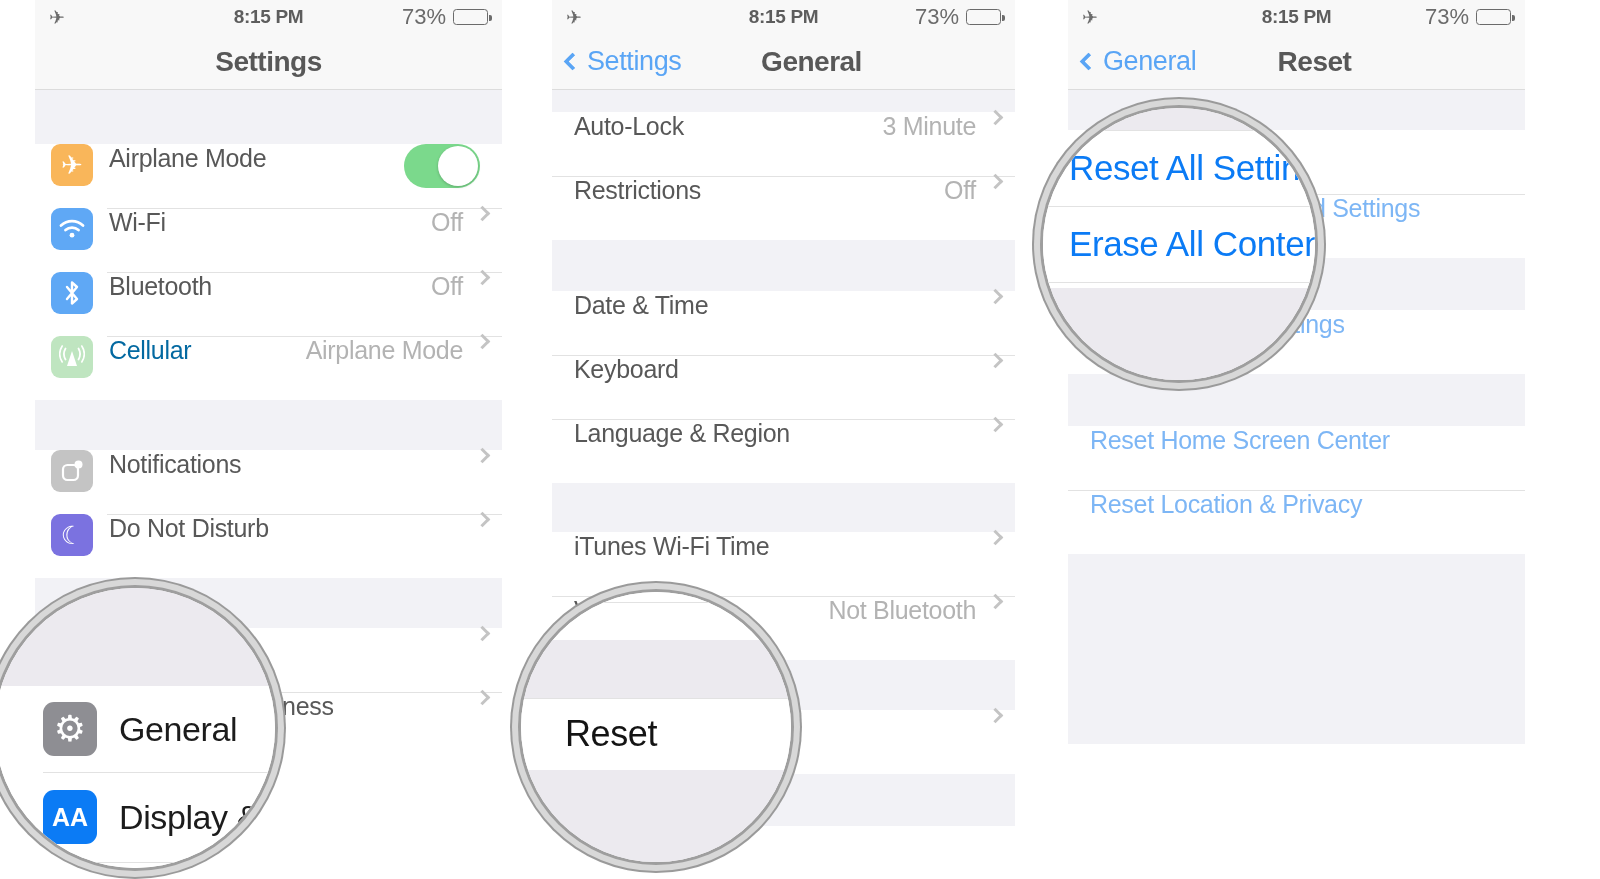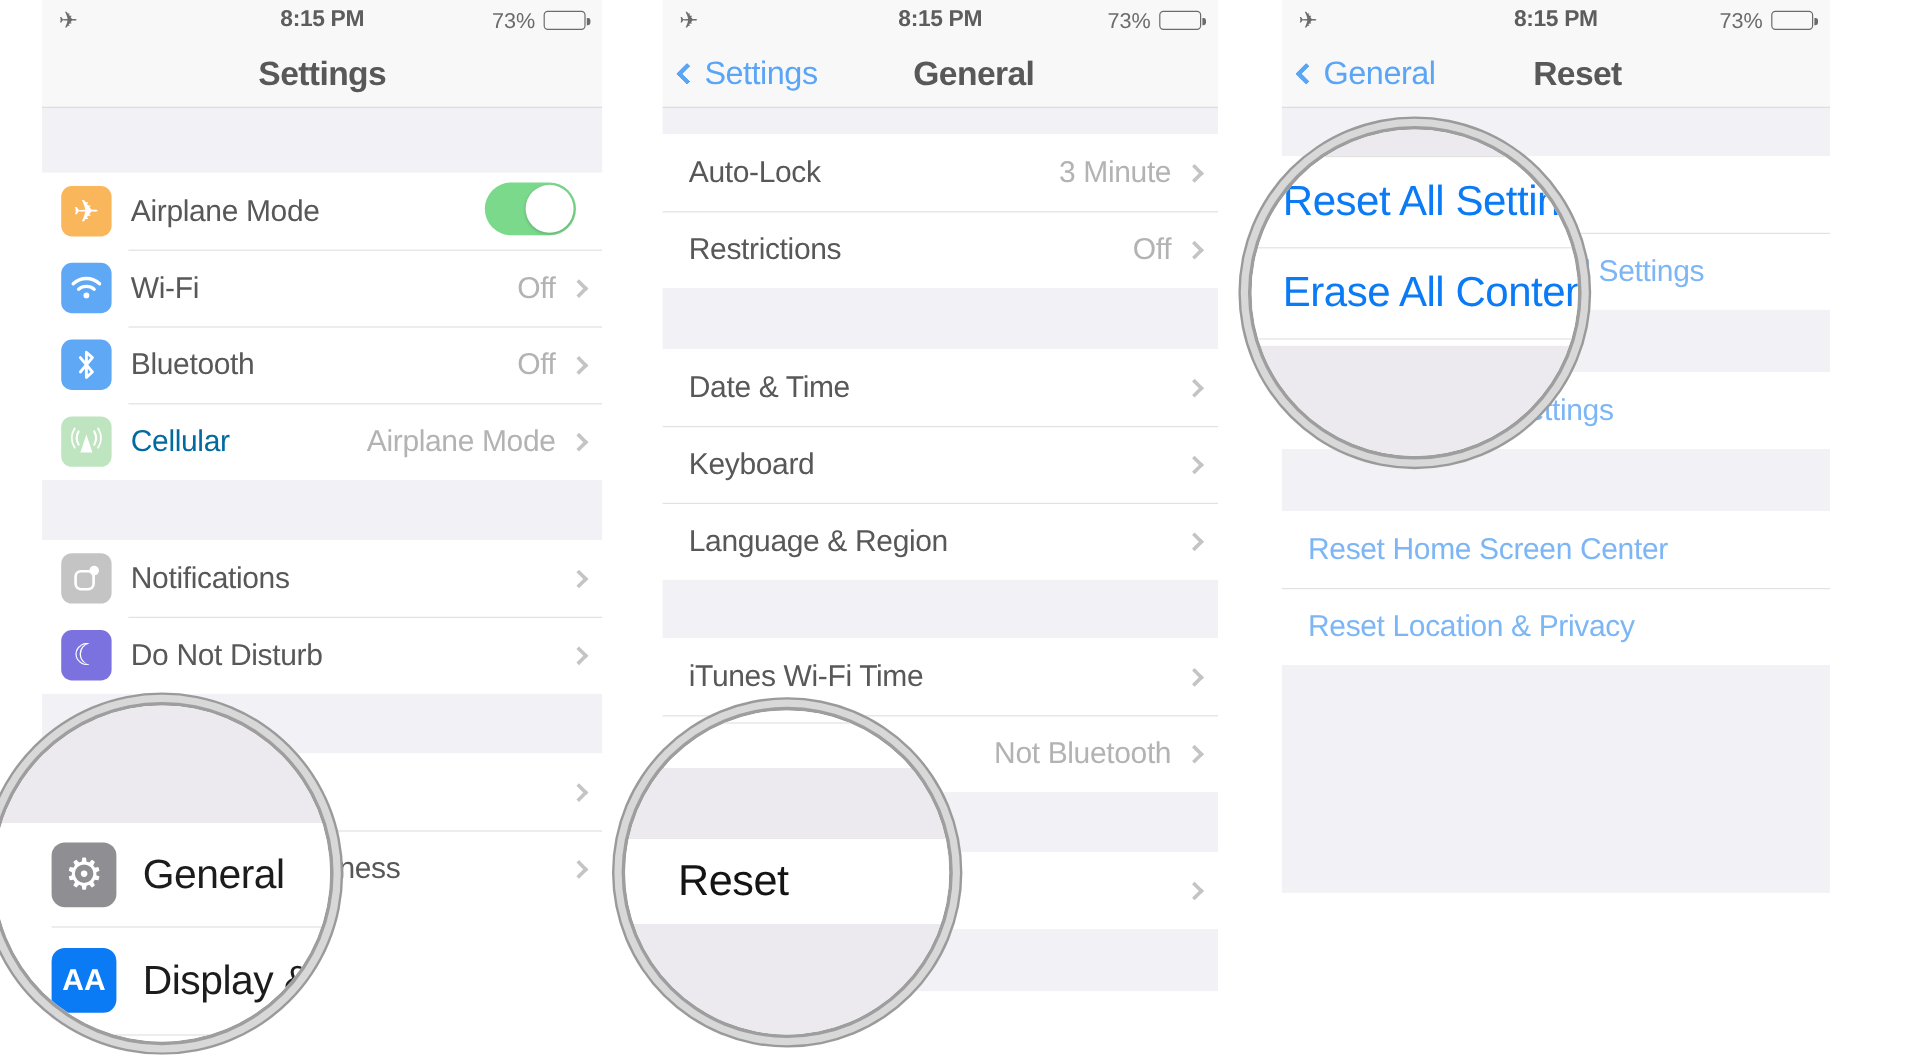--- a/index.html
+++ b/index.html
@@ -28,21 +28,21 @@
     height: 34px;
     background: #f8f8f8;
     display: flex;
     align-items: center;
     padding: 0 14px;
   }
   .sb-left  { flex: 0 0 auto; display:flex; align-items:center; }
   .sb-mid   { position:absolute; left:0; right:0; text-align:center;
               font-size: 19px; font-weight: bold; color: #5d5d5d; letter-spacing:-.3px;}
   .sb-right { margin-left:auto; display:flex; align-items:center; gap:7px; z-index:2;}
-  .sb-pct   { font-size: 18px; color:#6b6b6b; font-weight:500;}
+  .sb-pct   { font-size: 22px; color:#6b6b6b; font-weight:500;}
   .plane-sb { font-size: 19px; color:#6b6b6b; line-height:1; z-index:2;}
   .batt {
     position: relative; width: 35px; height: 16px;
     border: 1.6px solid #6b6b6b; border-radius: 3.5px;
     padding: 1.6px;
   }
   .batt::after{
     content:""; position:absolute; right:-4.6px; top:4.6px;
     width:3px; height:6px; background:#6b6b6b;
     border-radius:0 2px 2px 0;
@@ -74,21 +74,21 @@
     border-radius: 1px;
   }
   #panel-2 .nav-title { left: 56px; text-align:center; }
   #panel-3 .nav-title { left: 36px; text-align:center; }
 
   
   .gap { background:#f2f2f6; }
   .group { background:#fff; }
   .row {
     position: relative;
-    display: flex; align-items: center;
+    display: flex; 
     height: 64px;
     background: #fff;
     padding-left: 16px;
   }
   .row + .row::before,
   .row.sep::before {
     content:""; position:absolute; left: 0; right:0; top:0;
     height:1px; background:#e2e2e2;
   }
   .row.with-icon + .row.with-icon::before { left: 72px; }

